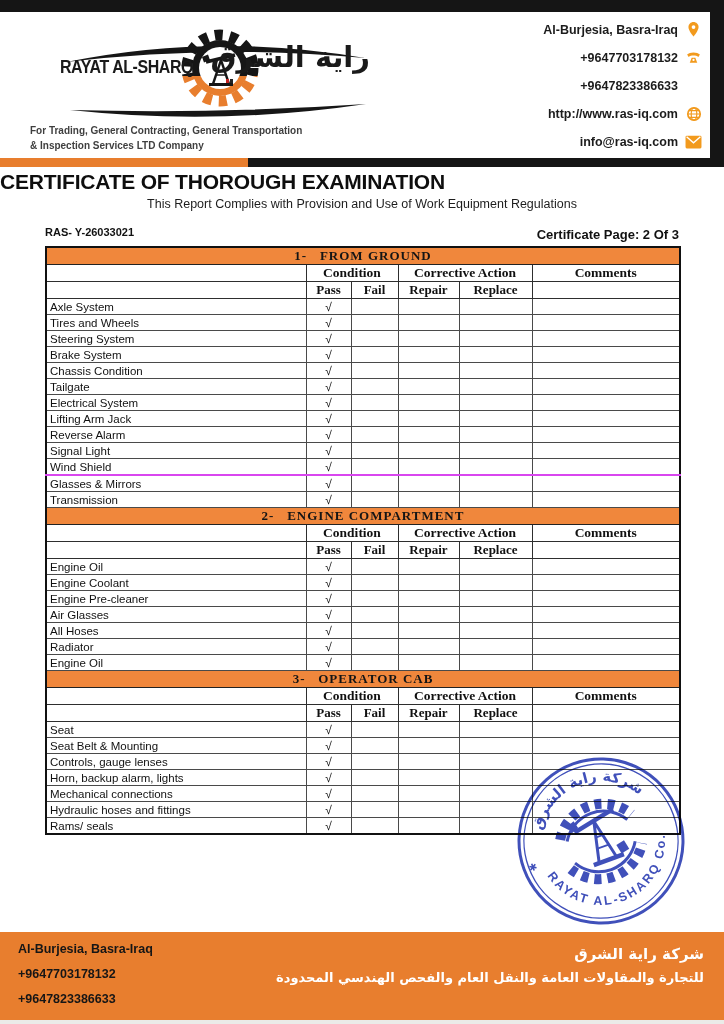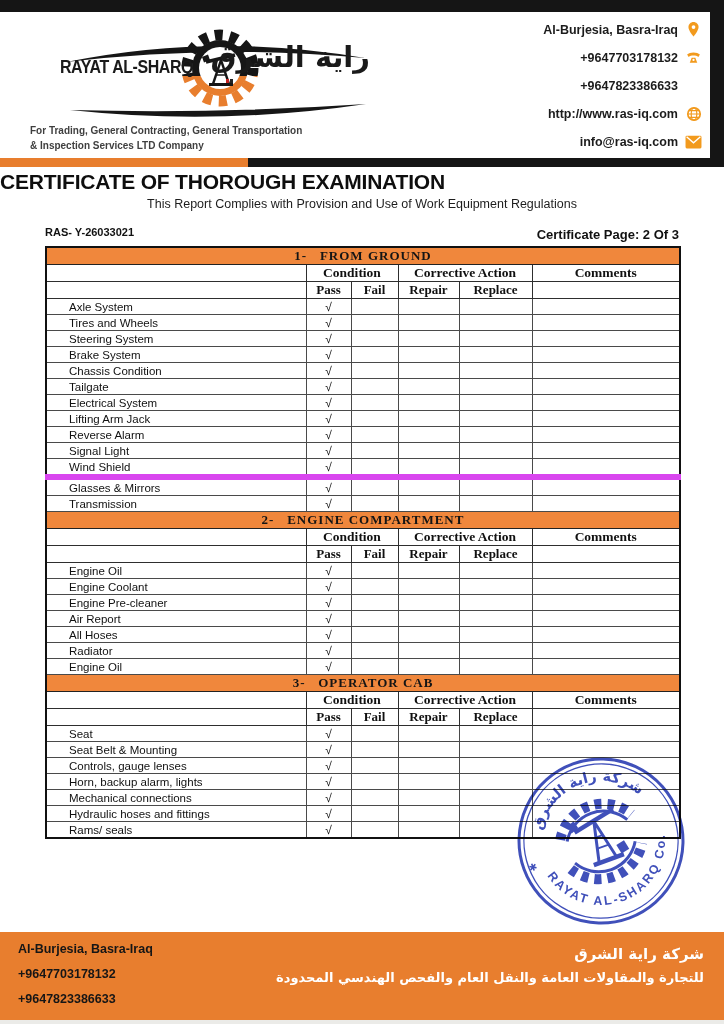--- a/index.html
+++ b/index.html
@@ -39,23 +39,23 @@
   
   .tablewrap{left:45px;top:246px;width:634px;}
   table{border-collapse:collapse;width:634px;table-layout:fixed;border:2px solid #111;}
   td{border:1px solid #4a4a4a;padding:0;overflow:hidden;}
   tr.sec td{background:#F0873C;height:15px;text-align:center;font-family:"Liberation Serif",serif;
             font-weight:bold;font-size:13px;letter-spacing:1px;color:#151515;white-space:pre;border:1px solid #222;}
   tr.h1 td,tr.h2 td{font-family:"Liberation Serif",serif;font-weight:bold;text-align:center;border-color:#2e2e2e;}
   tr.h1 td{height:14px;font-size:13.5px;}
   tr.h2 td{height:14px;font-size:13px;}
   tr.data td{height:15px;font-size:11.5px;}
-  tr.data td.item{padding-left:22px;text-align:left;white-space:nowrap;}
+  tr.data td.item{padding-left:3px;text-align:left;white-space:nowrap;}
   tr.data td.c{text-align:center;font-size:12px;}
-  tr.data.thick td{border-top:6px solid #d946ef;}
+  tr.data.thick td{border-top:2px solid #d946ef;}
 
   
   .stamp{left:515px;top:755px;width:172px;height:172px;transform:rotate(-20deg);
          opacity:.92;mix-blend-mode:multiply;z-index:3;}
 
   
   .footer{left:0;top:932px;width:724px;height:88px;background:#E87E2E;}
   .f-left{position:absolute;left:18px;top:9px;}
   .f-left div{font-size:12.5px;font-weight:bold;color:#161616;line-height:17px;margin-bottom:8px;white-space:nowrap;}
   .f-right{position:absolute;right:20px;top:13px;text-align:right;color:#fff;
@@ -334,21 +334,21 @@
           </tr>
           <tr class="data">
             <td class="item">Engine Pre-cleaner</td>
             <td class="c">√</td>
             <td class="c"></td>
             <td class="c"></td>
             <td class="c"></td>
             <td class="c"></td>
           </tr>
           <tr class="data">
-            <td class="item">Air Report</td>
+            <td class="item">Air Glasses</td>
             <td class="c">√</td>
             <td class="c"></td>
             <td class="c"></td>
             <td class="c"></td>
             <td class="c"></td>
           </tr>
           <tr class="data">
             <td class="item">All Hoses</td>
             <td class="c">√</td>
             <td class="c"></td>

